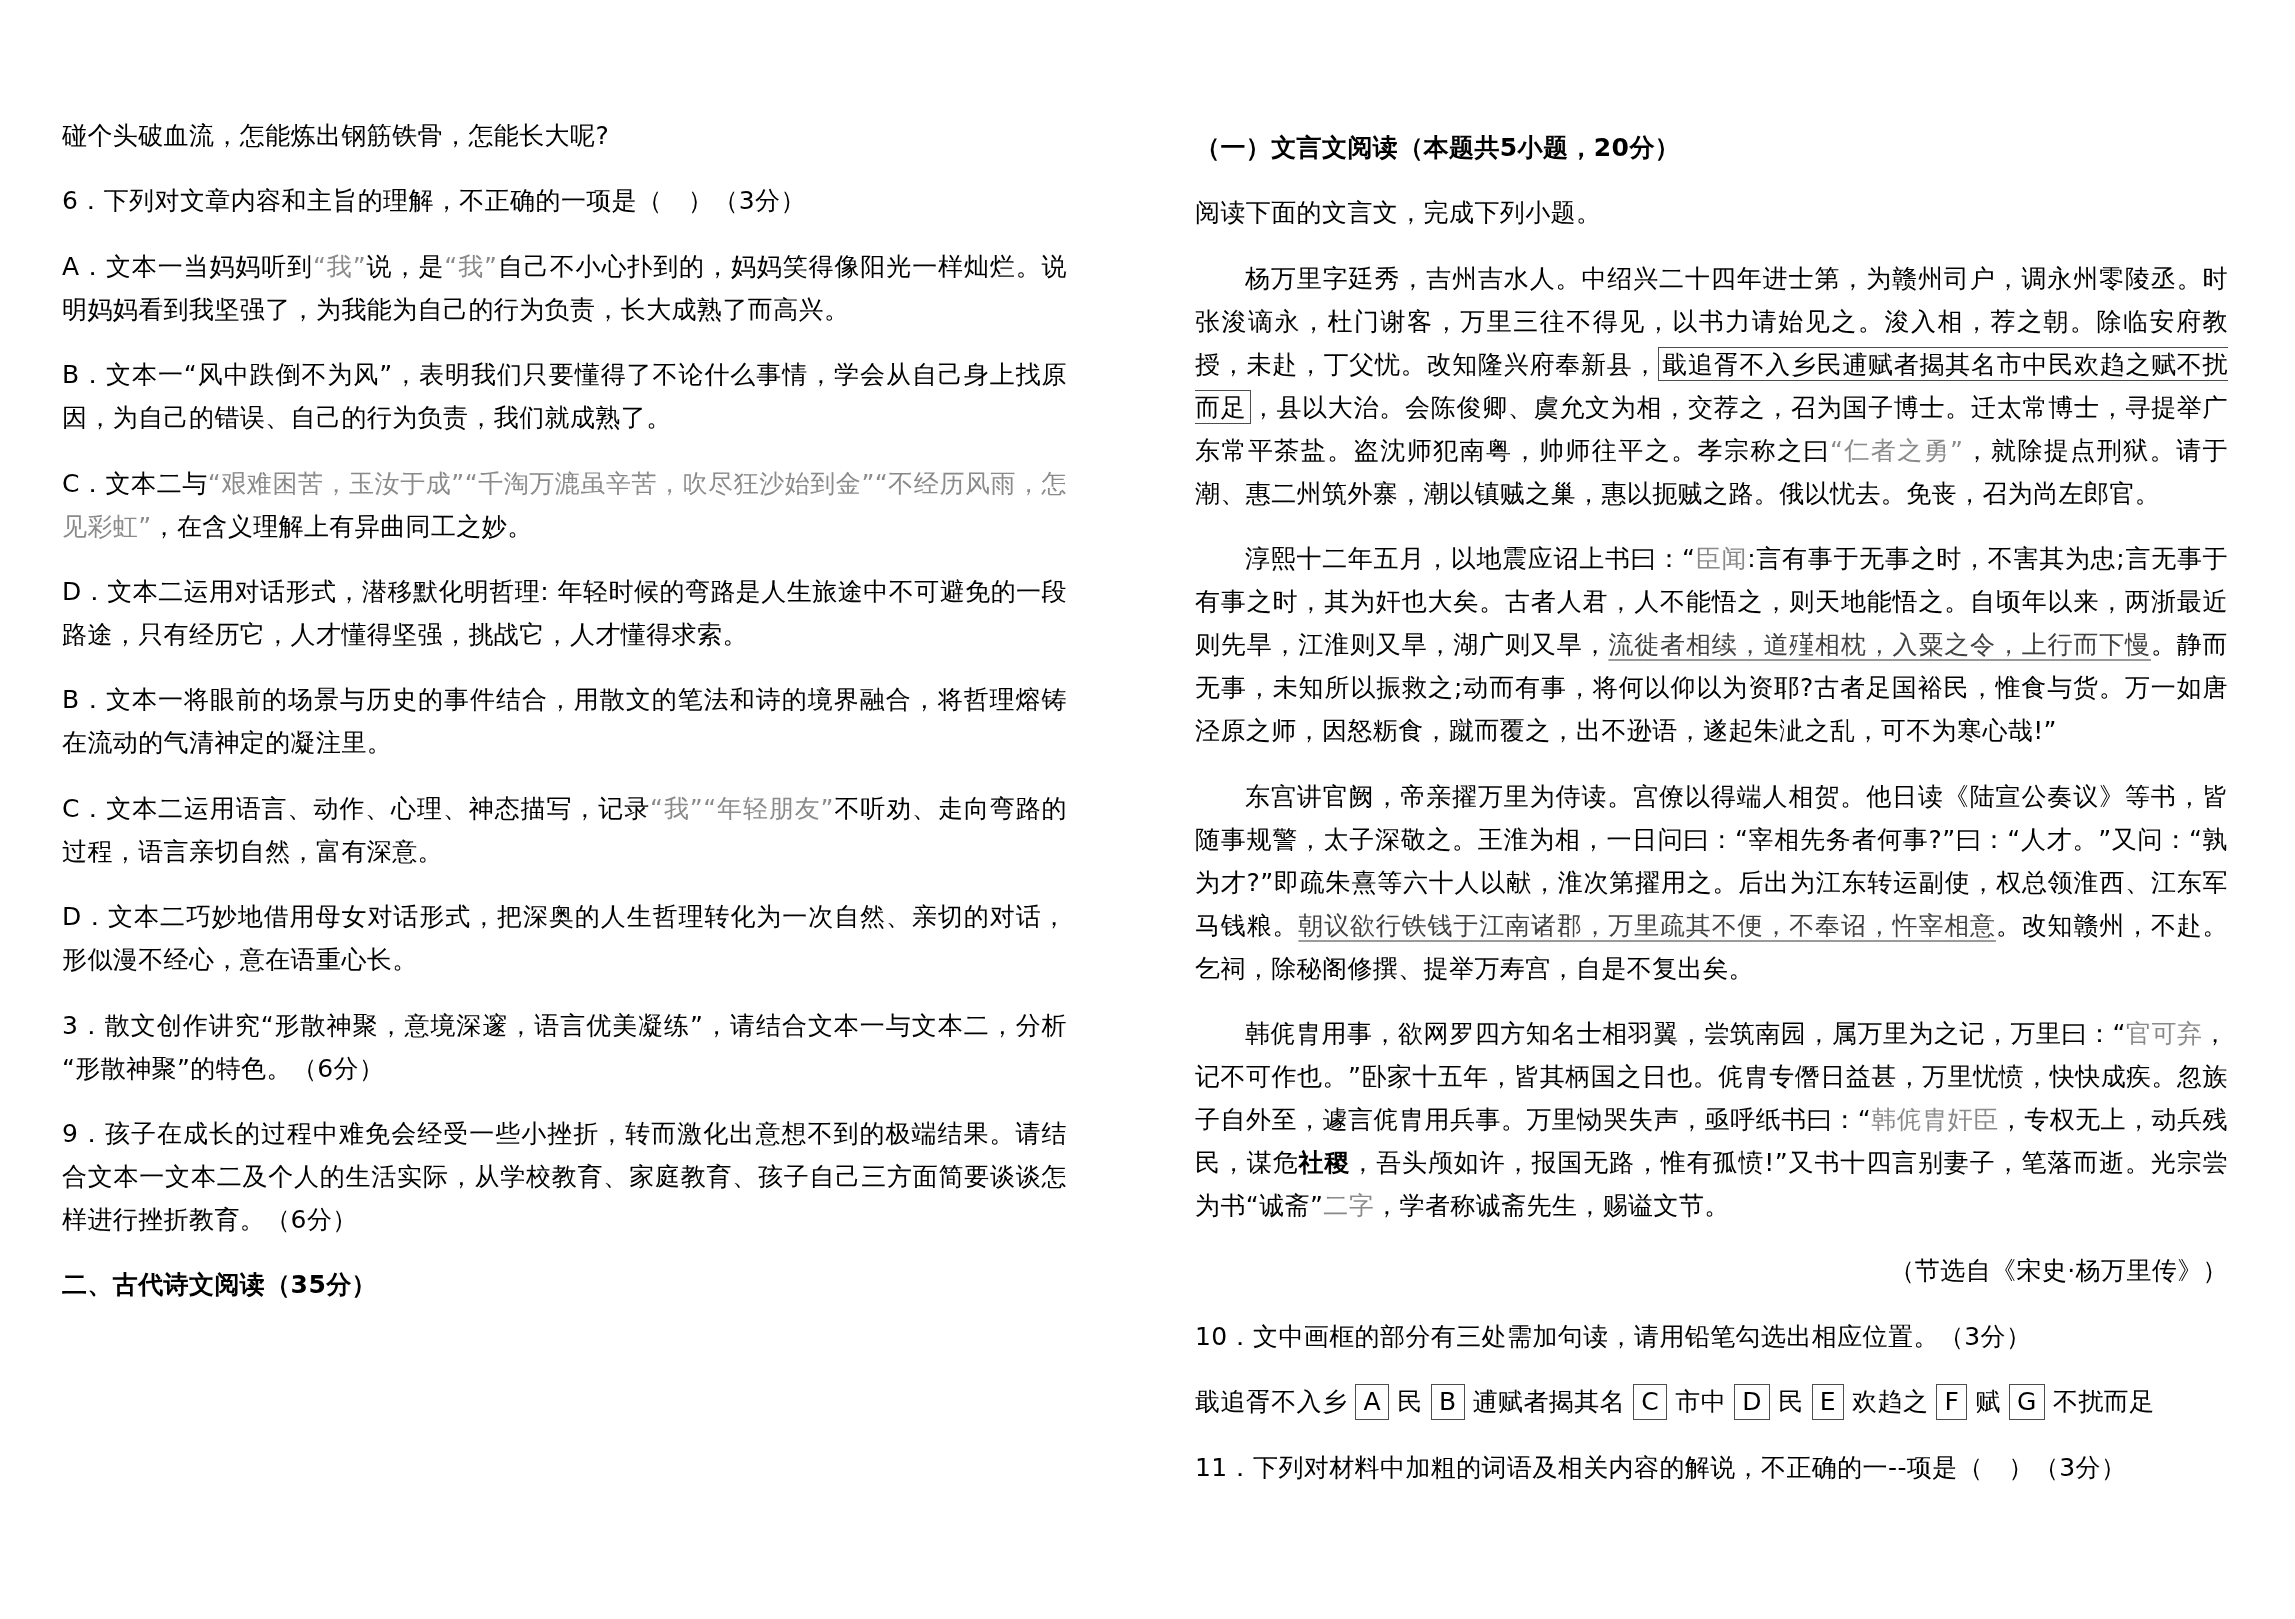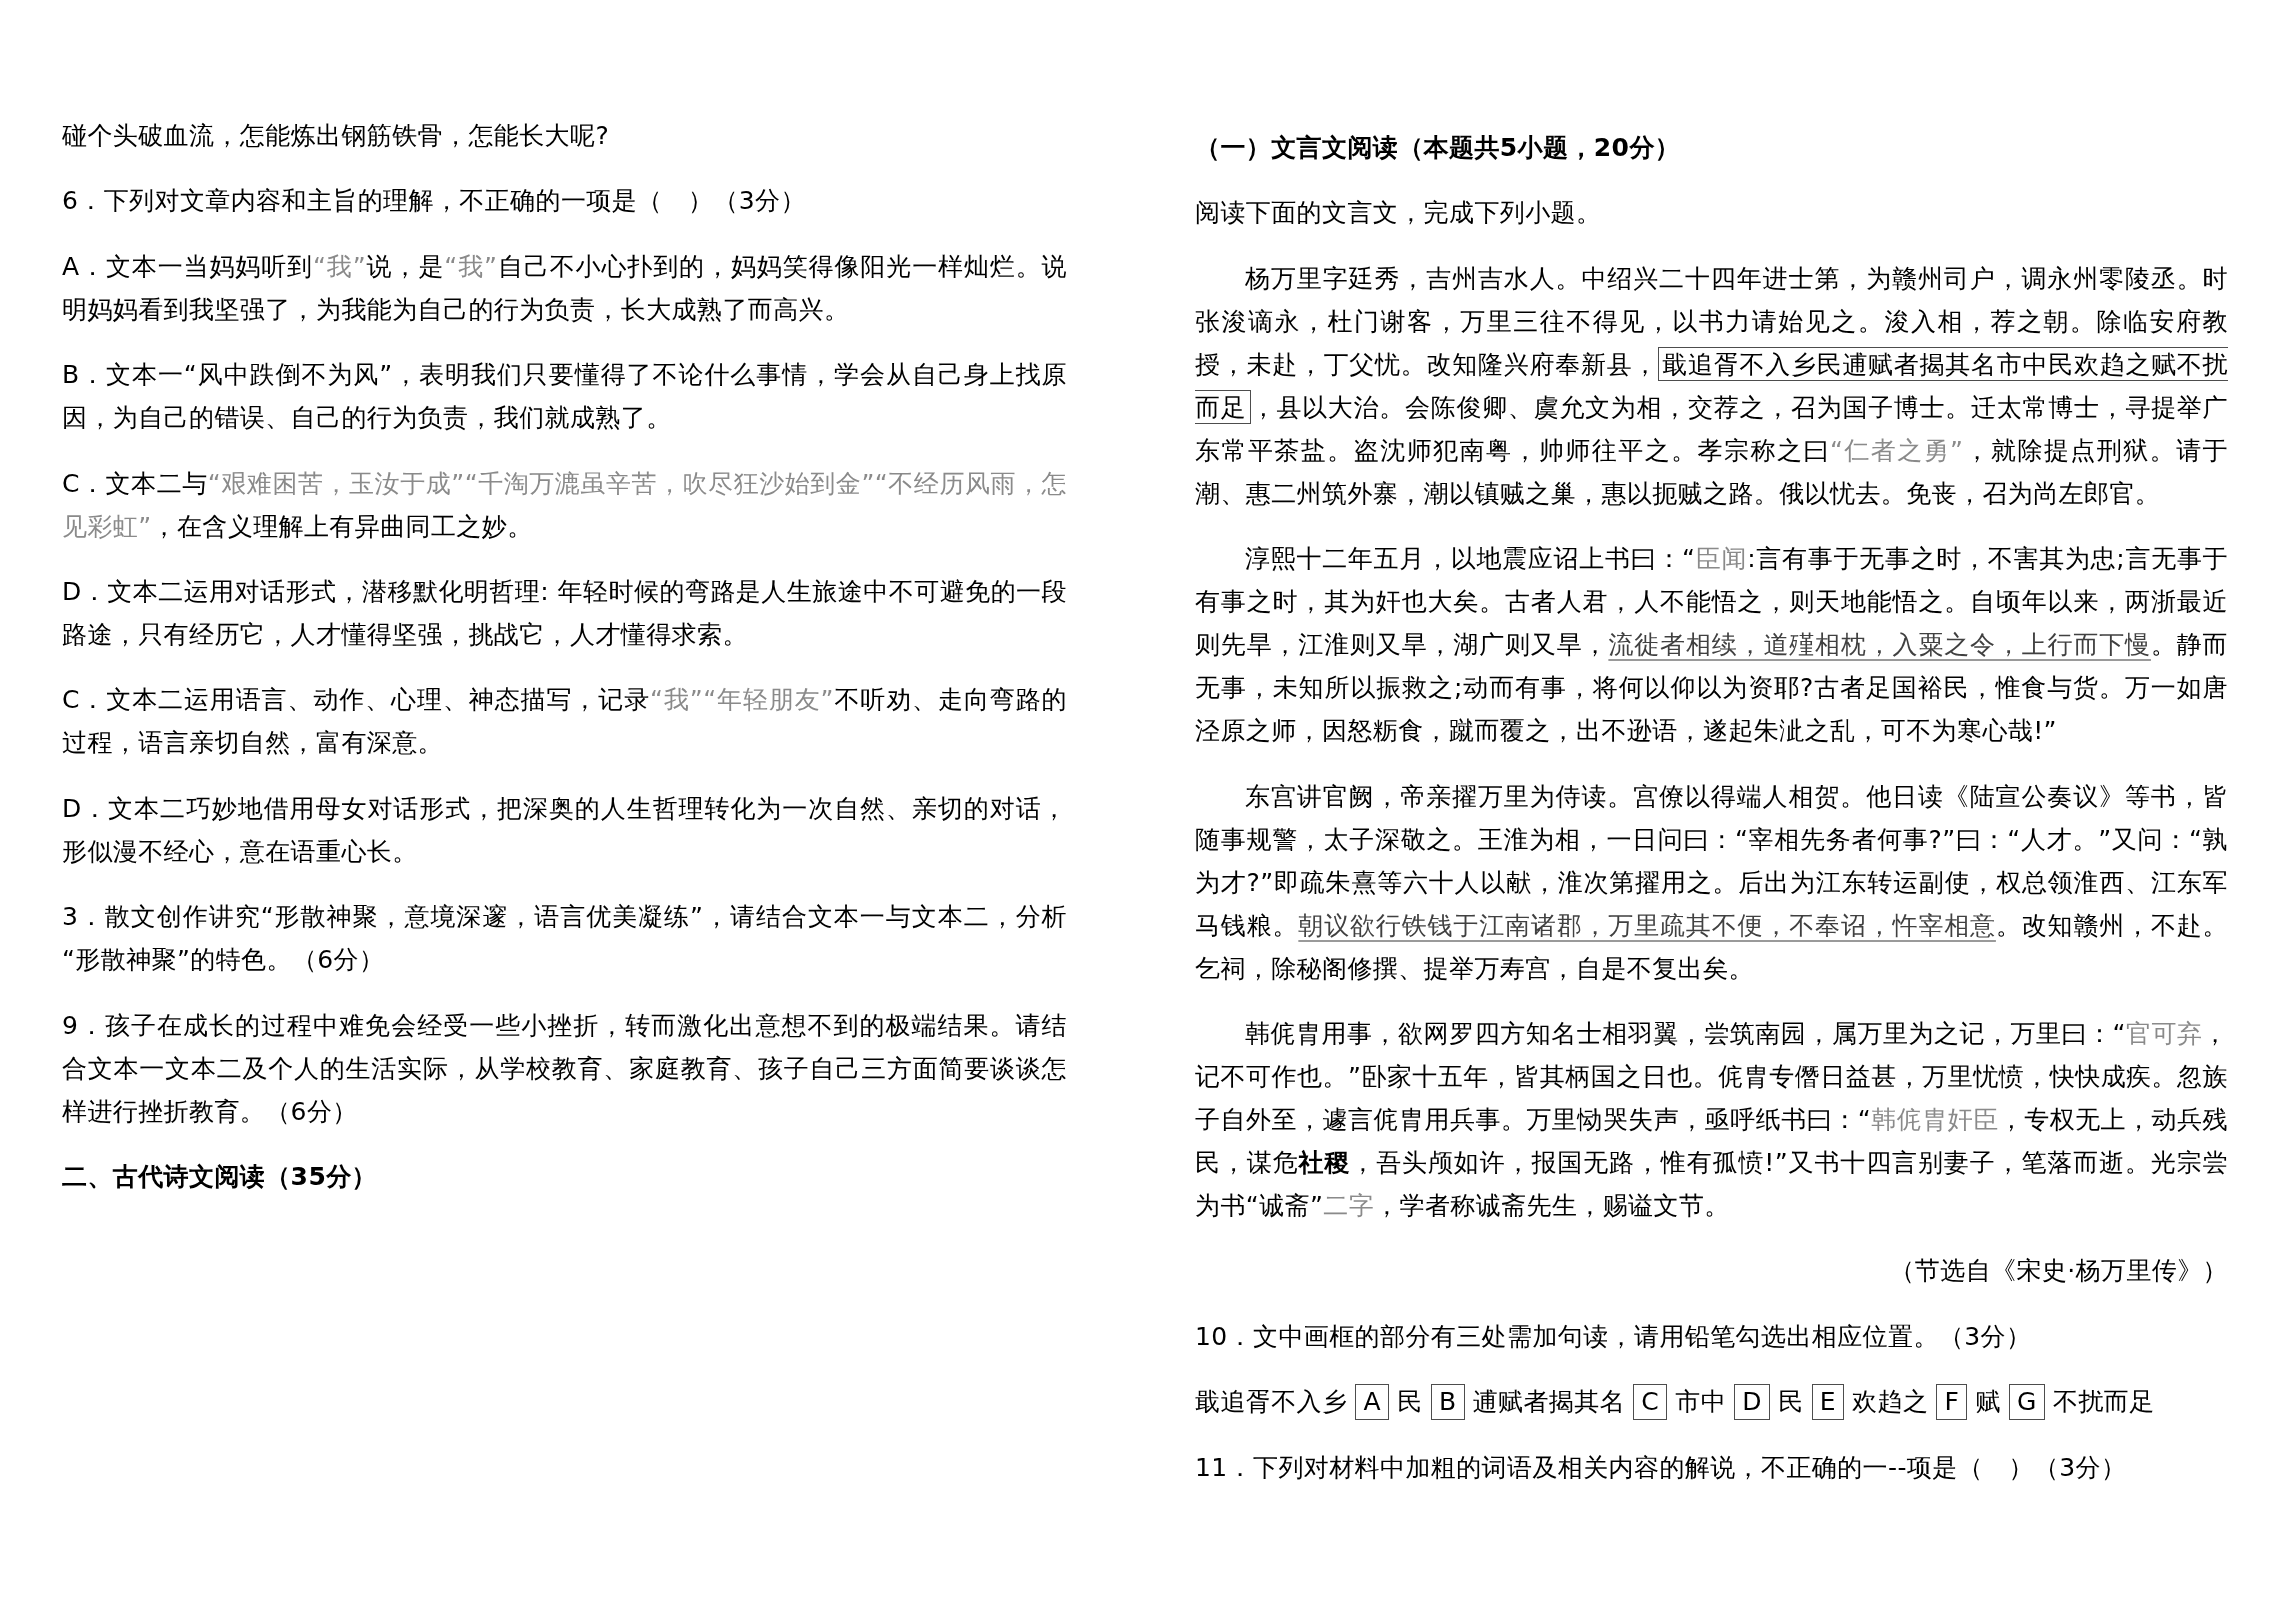--- a/index.html
+++ b/index.html
@@ -51,20 +51,21 @@
 
 <div class="page">
 
   <div class="col col-left">
     <p class="para"><span>碰个头破血流，怎能炼出钢筋铁骨，怎能长大呢?</span></p>
     <p class="para"><span>6．下列对文章内容和主旨的理解，不正确的一项是（　）（3分）</span></p>
     <p class="para"><span>A．文本一当妈妈听到</span><span class="s-g">“我”</span><span>说，是</span><span class="s-g">“我”</span><span>自己不小心扑到的，妈妈笑得像阳光一样灿烂。说明妈妈看到我坚强了，为我能为自己的行为负责，长大成熟了而高兴。</span></p>
     <p class="para"><span>B．文本一“风中跌倒不为风”，表明我们只要懂得了不论什么事情，学会从自己身上找原因，为自己的错误、自己的行为负责，我们就成熟了。</span></p>
     <p class="para"><span>C．文本二与</span><span class="s-g">“艰难困苦，玉汝于成”</span><span class="s-g">“千淘万漉虽辛苦，吹尽狂沙始到金”</span><span class="s-g">“不经历风雨，怎见彩虹”</span><span>，在含义理解上有异曲同工之妙。</span></p>
     <p class="para"><span>D．文本二运用对话形式，潜移默化明哲理: 年轻时候的弯路是人生旅途中不可避免的一段路途，只有经历它，人才懂得坚强，挑战它，人才懂得求索。</span></p>
+    <p class="para"><span>B．文本一将眼前的场景与历史的事件结合，用散文的笔法和诗的境界融合，将哲理熔铸在流动的气清神定的凝注里。</span></p>
     <p class="para"><span>C．文本二运用语言、动作、心理、神态描写，记录</span><span class="s-g">“我”“年轻朋友”</span><span>不听劝、走向弯路的过程，语言亲切自然，富有深意。</span></p>
     <p class="para"><span>D．文本二巧妙地借用母女对话形式，把深奥的人生哲理转化为一次自然、亲切的对话，形似漫不经心，意在语重心长。</span></p>
     <p class="para"><span>3．散文创作讲究“形散神聚，意境深邃，语言优美凝练”，请结合文本一与文本二，分析“形散神聚”的特色。（6分）</span></p>
     <p class="para"><span>9．孩子在成长的过程中难免会经受一些小挫折，转而激化出意想不到的极端结果。请结合文本一文本二及个人的生活实际，从学校教育、家庭教育、孩子自己三方面简要谈谈怎样进行挫折教育。（6分）</span></p>
     <p class="para bold"><span>二、古代诗文阅读（35分）</span></p>
   </div>
 
   <div class="col col-right">
     <p class="para bold"><span>（一）文言文阅读（本题共5小题，20分）</span></p>
     <p class="para"><span>阅读下面的文言文，完成下列小题。</span></p>

